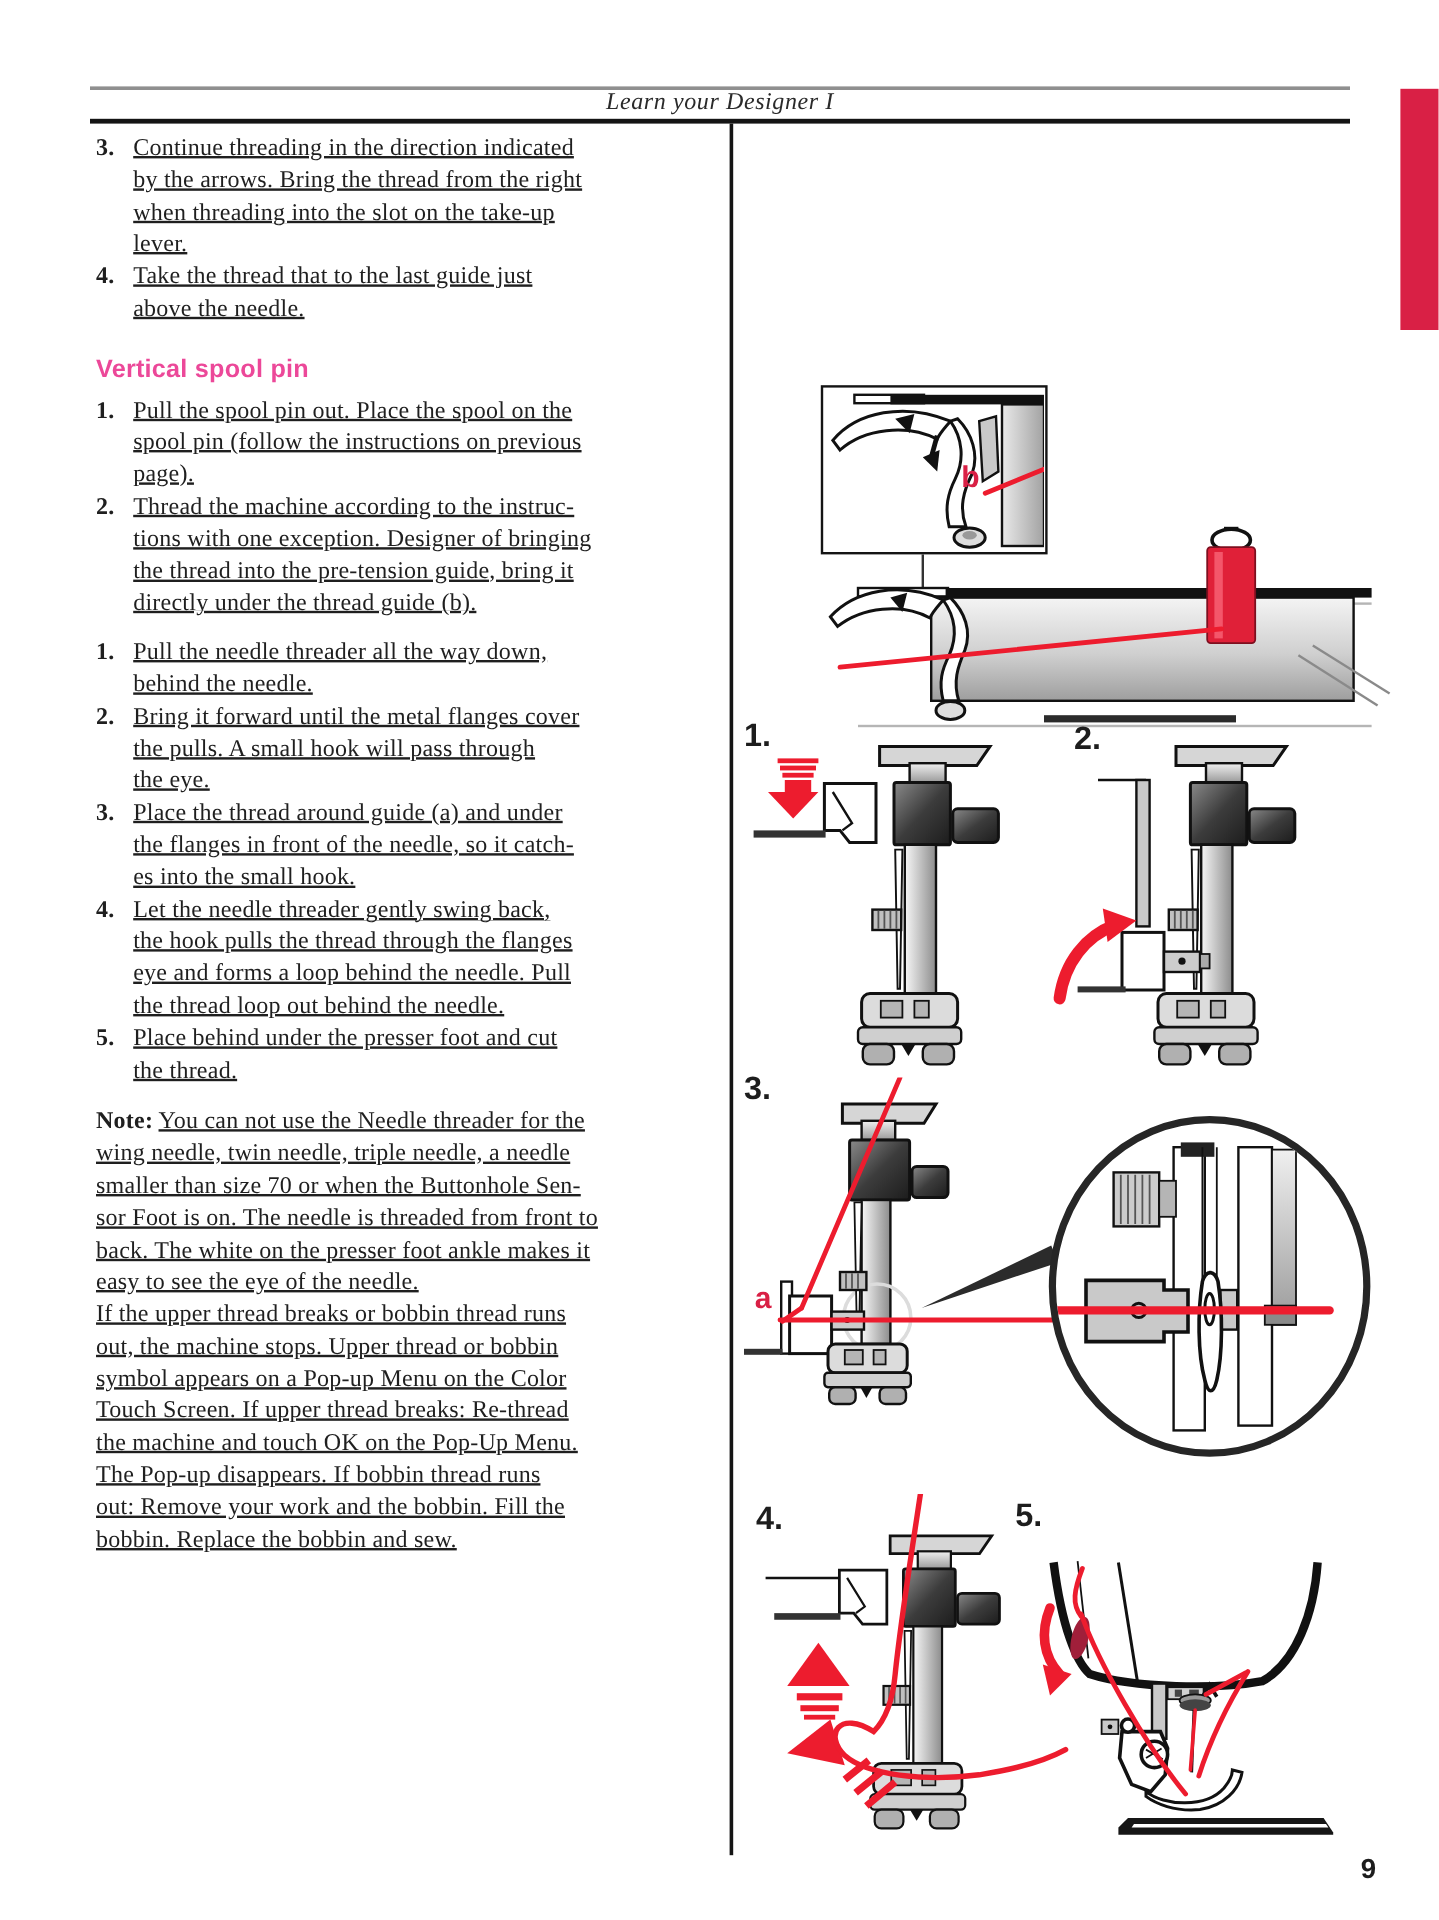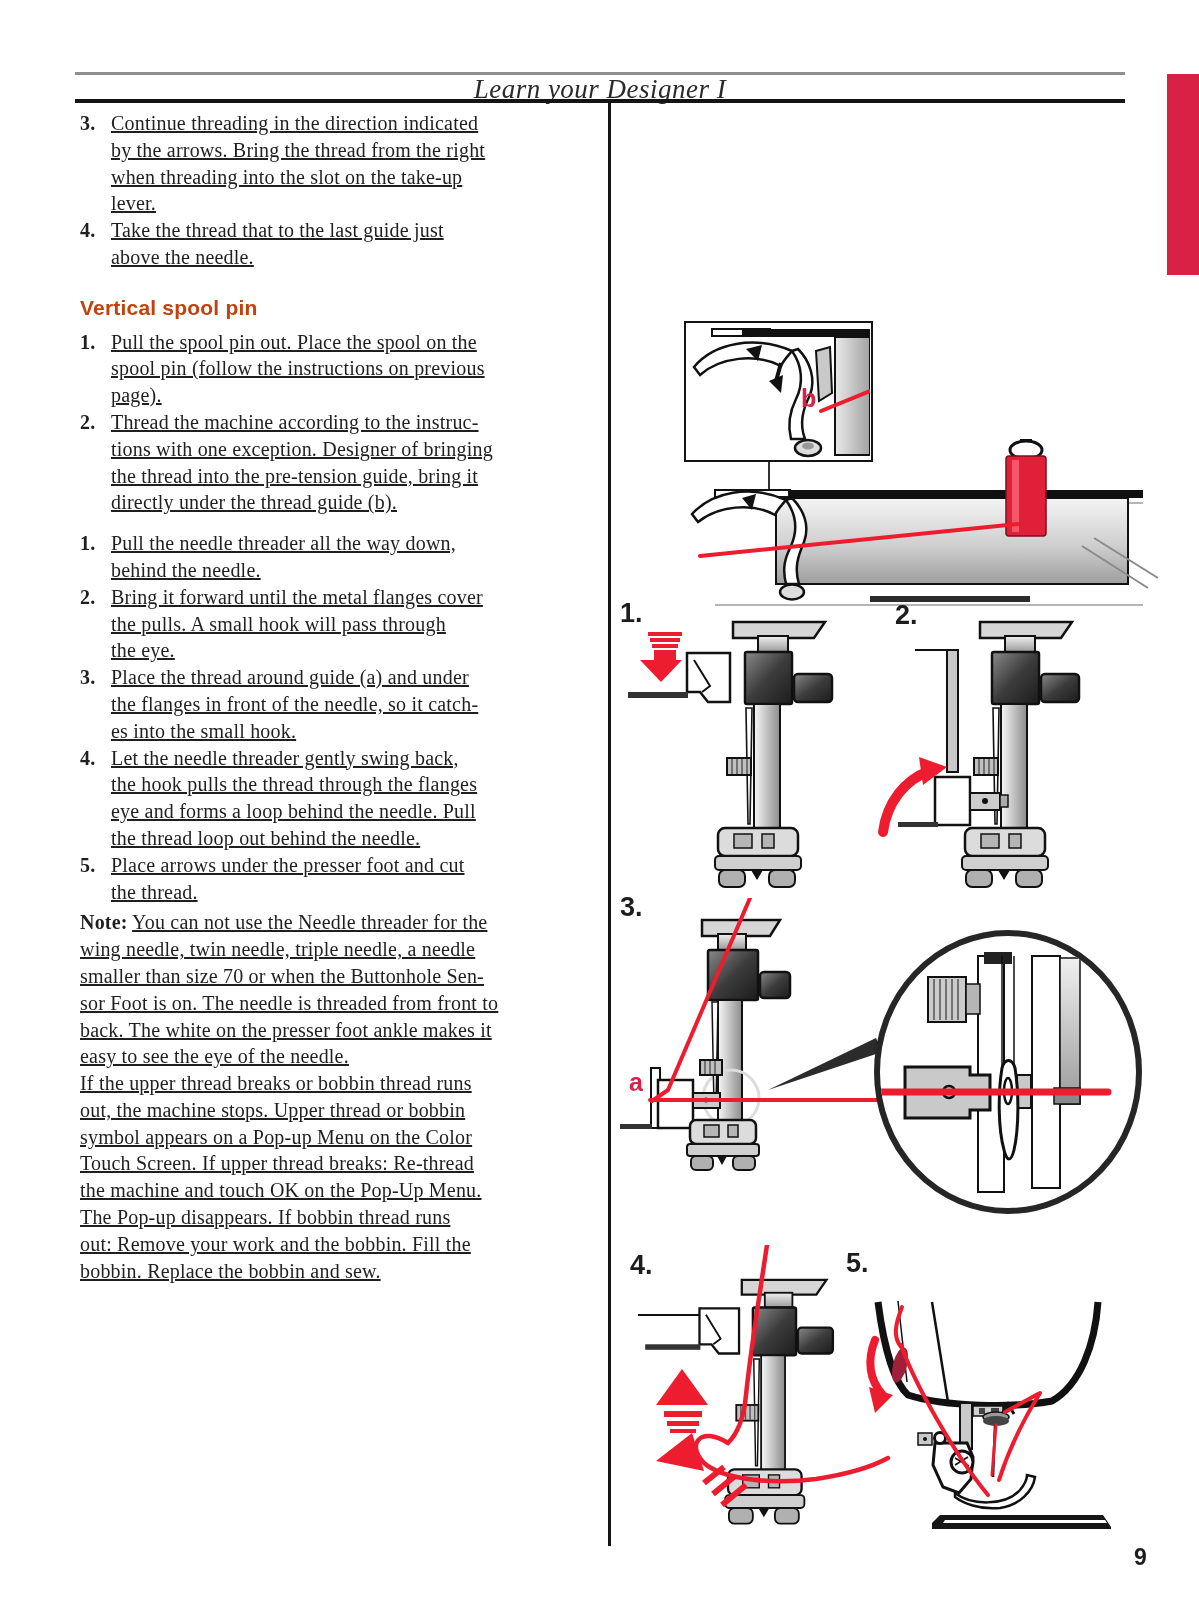--- a/index.html
+++ b/index.html
@@ -2,34 +2,34 @@
 <html><head>
 <meta charset="utf-8">
 <style>
   html,body{margin:0;padding:0;background:#ffffff;}
   .page{position:relative;width:1199px;height:1600px;background:#ffffff;overflow:hidden;
         font-family:"Liberation Serif", serif;color:#1f1f1f;}
   
   .rule-gray{position:absolute;left:75px;top:72px;width:1050px;height:3px;background:#8f8f8f;}
   .rule-black{position:absolute;left:75px;top:99px;width:1050px;height:4px;background:#141414;}
   .header-title{position:absolute;left:75px;top:74px;width:1050px;text-align:center;
-        font-style:italic;font-size:27px;letter-spacing:.5px;color:#2a2a2a;}
+        font-style:italic;font-size:20px;letter-spacing:.5px;color:#2a2a2a;}
   .red-tab{position:absolute;left:1167px;top:74px;width:32px;height:201px;background:#d92045;}
   .col-divider{position:absolute;left:608px;top:103px;width:3px;height:1443px;background:#141414;}
   
   .col-left{position:absolute;left:80px;top:110px;width:514px;font-size:20px;line-height:26.8px;
         letter-spacing:.2px;}
   .lines{white-space:pre-line;text-decoration:underline;}
   .item{display:grid;grid-template-columns:31px 1fr;}
   .item .num{font-weight:bold;}
   h2.section-heading{font-family:"Liberation Sans", sans-serif;font-weight:700;font-size:21px;
-        margin:24px 0 7px 0;color:#c2410c;}
+        margin:24px 0 7px 0;color:#ec4899;}
   .para{margin:0;}
   .threader-list{margin-top:14px;}
-  .note-para{margin-top:4px;}
+  .note-para{margin-top:16px;}
   .note-label{font-weight:bold;}
   
   .fig{position:absolute;}
   .fig-label{position:absolute;font-family:"Liberation Sans", sans-serif;font-weight:700;
         font-size:27px;color:#1d1d1d;}
   .fig-label.red{color:#d92045;font-size:25px;}
   .inset-box{position:absolute;left:684px;top:321px;width:189px;height:141px;
         border:2.5px solid #141414;background:#fff;box-sizing:border-box;}
   .connector{position:absolute;left:768px;top:462px;width:2px;height:36px;background:#333;}
   .page-number{position:absolute;left:1134px;top:1544px;font-family:"Liberation Sans", sans-serif;
@@ -123,21 +123,21 @@
       </div>
       <div class="item">
         <span class="num">4.</span>
         <span class="lines">Let the needle threader gently swing back,
 the hook pulls the thread through the flanges
 eye and forms a loop behind the needle. Pull
 the thread loop out behind the needle.</span>
       </div>
       <div class="item">
         <span class="num">5.</span>
-        <span class="lines">Place arrows under the presser foot and cut
+        <span class="lines">Place behind under the presser foot and cut
 the thread.</span>
       </div>
     </div>
 
     <p class="para note-para"><strong class="note-label">Note:</strong> <span class="lines">You can not use the Needle threader for the
 wing needle, twin needle, triple needle, a needle
 smaller than size 70 or when the Buttonhole Sen-
 sor Foot is on. The needle is threaded from front to
 back. The white on the presser foot ankle makes it
 easy to see the eye of the needle.</span></p>

